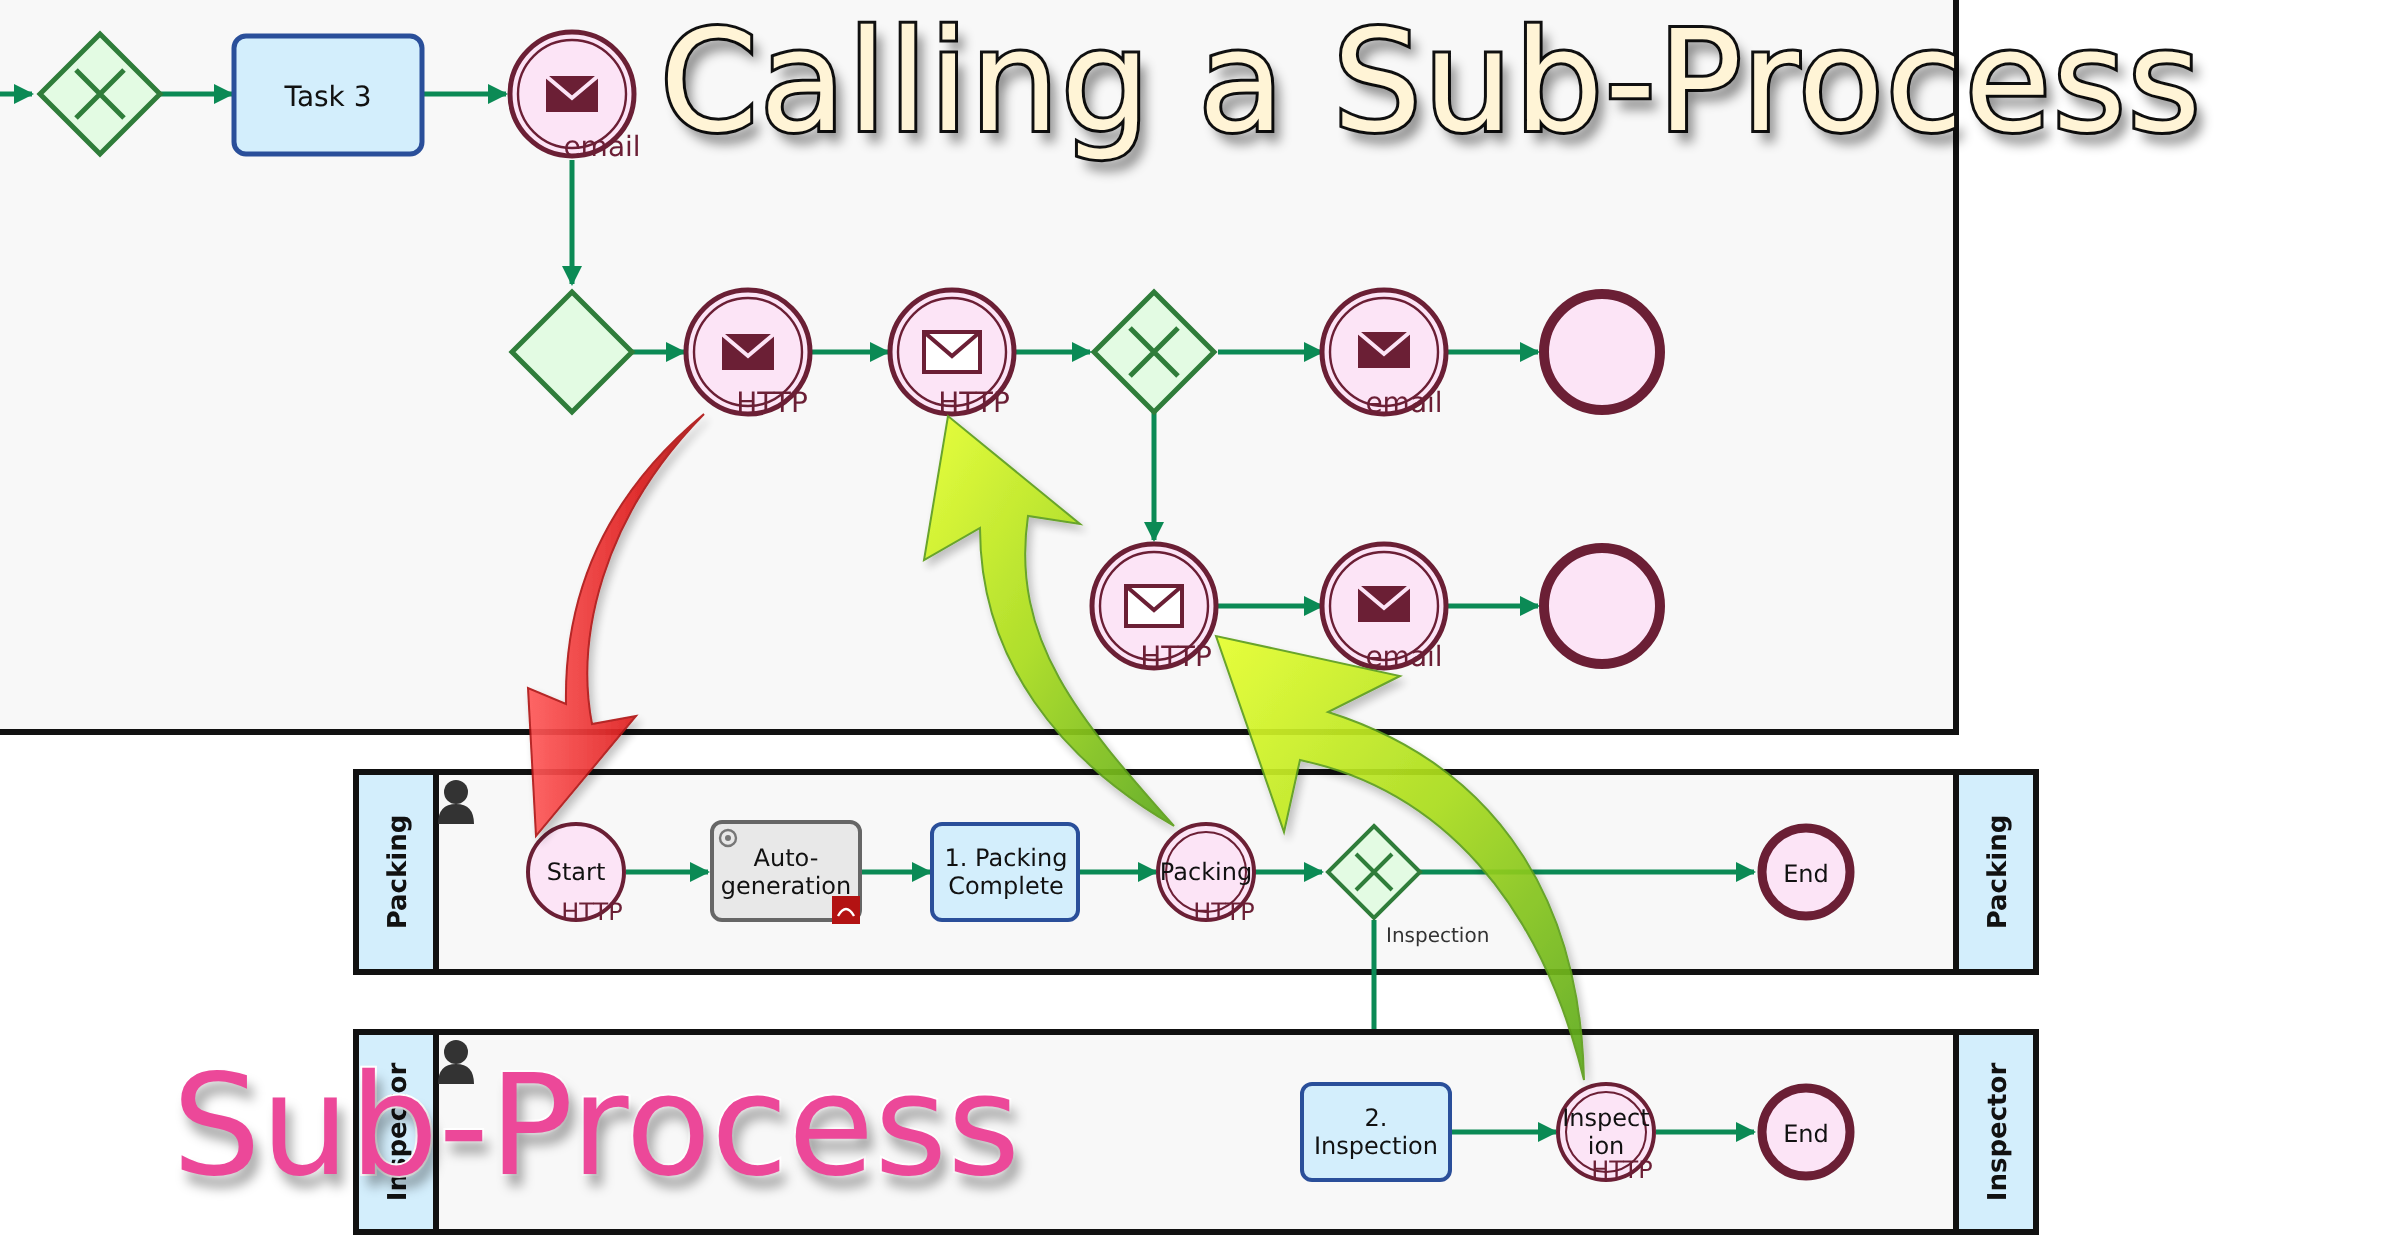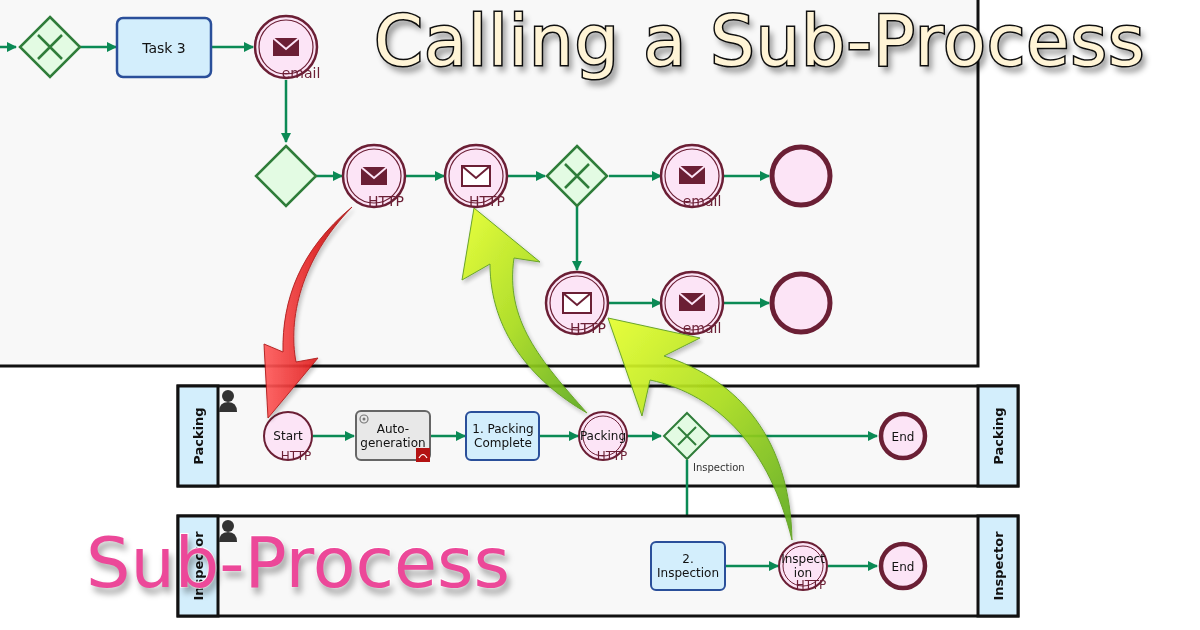--- a/index.html
+++ b/index.html
@@ -3,21 +3,21 @@
 <meta charset="utf-8">
 <style>
   html, body { margin:0; padding:0; }
   body { width:1200px; height:630px; position:relative; overflow:hidden; background:#ffffff; font-family:"DejaVu Sans", sans-serif; }
   #stage { position:absolute; left:0; top:0; }
   .title-main {
     position:absolute; left:330px; top:6px; font-family:"DejaVu Sans", sans-serif;
     font-size:70px; font-weight:normal; color:#fff4d6; letter-spacing:1px;
     -webkit-text-stroke:3px #111; paint-order:stroke fill;
     text-shadow: 4px 6px 6px rgba(0,0,0,0.45);
-    white-space:nowrap; line-height:1;margin-left:44px;
+    white-space:nowrap; line-height:1;
   }
   .title-sub {
     position:absolute; left:86px; top:528px; font-family:"DejaVu Sans", sans-serif;
     font-size:70px; color:#ec4899; white-space:nowrap; line-height:1;
     -webkit-text-stroke:2px #ffffff; paint-order:stroke fill;
     text-shadow: 3px 6px 6px rgba(0,0,0,0.35);
   }
 </style>
 </head>
 <body>

